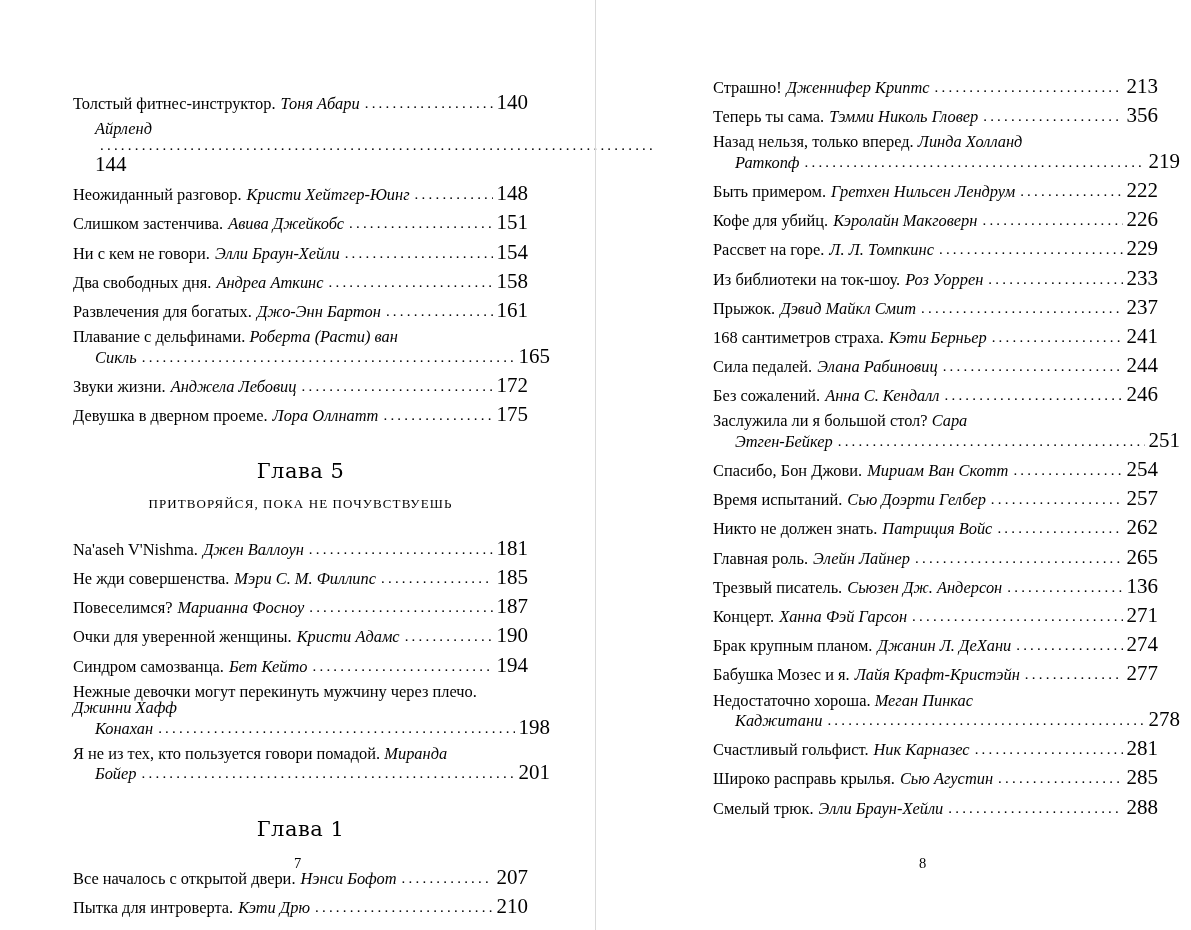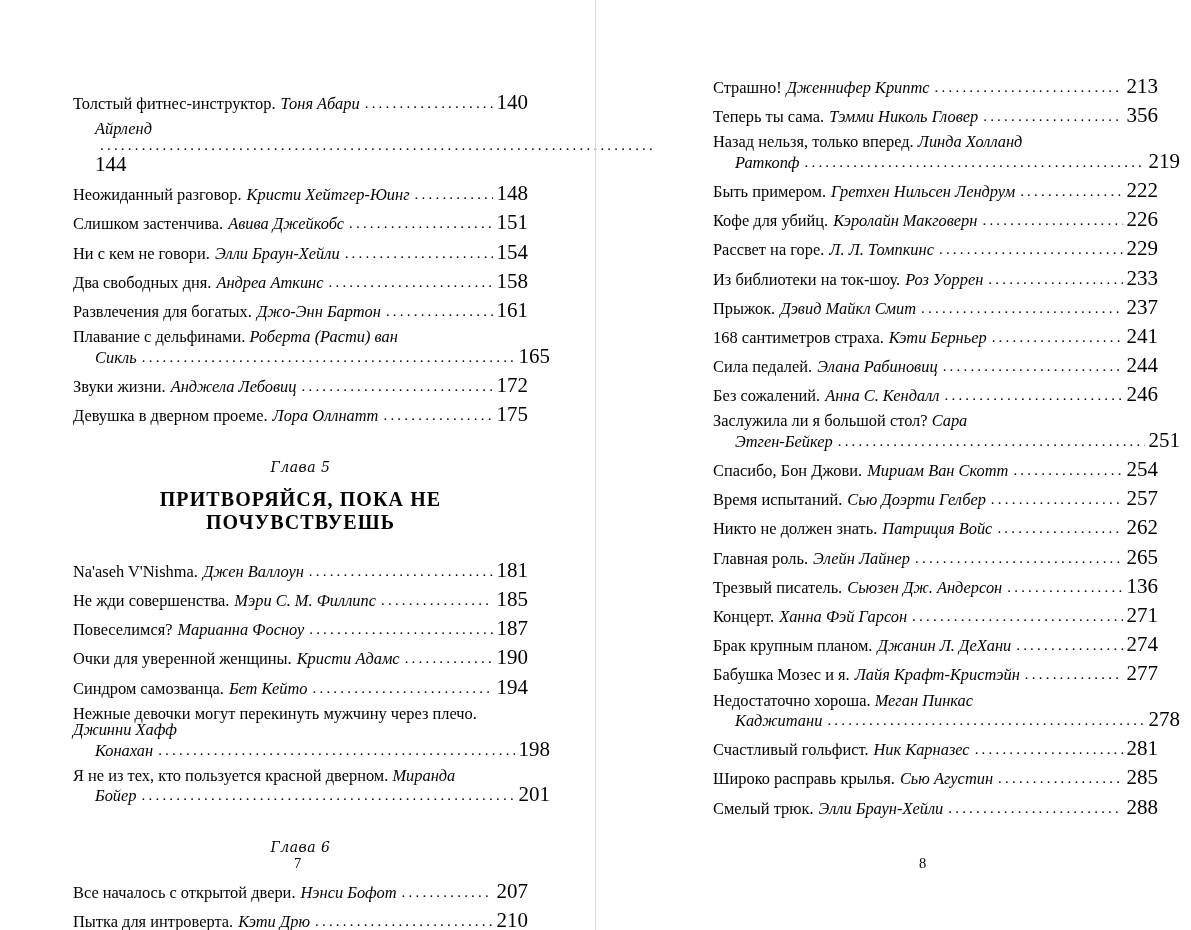--- a/index.html
+++ b/index.html
@@ -88,28 +88,27 @@
   .entry.two-line .line:first-child {
     display: block;
   }
   .chapter {
     text-align: center;
     margin-top: 34px;
     margin-bottom: 26px;
   }
   .chapter-num {
     font-family: "DejaVu Serif", serif;
-    font-size: 14px;
-    font-style: italic;
+    font-size: 21px;
     letter-spacing: 0.5px;
     margin-bottom: 13px;
   }
   .chapter-title {
-    font-size: 20px;
-    font-weight: bold;
+    font-size: 13px;
+    font-weight: normal;
     letter-spacing: 1.1px;
   }
   .folio {
     position: absolute;
     bottom: 58px;
     width: 100%;
     left: 0;
     text-align: center;
     font-size: 14.5px;
   }
@@ -261,29 +260,29 @@
         </div>
         <div class="entry two-line">
           <div class="line" style="display: block;"><span class="ttl">Нежные девочки могут перекинуть мужчину через плечо.</span> <span class="auth">Джинни Хафф</span></div>
           <div class="line indent">
             <span class="auth">Конахан</span>
             <span class="dots">................................................................................</span>
             <span class="pg">198</span>
           </div>
         </div>
         <div class="entry two-line">
-          <div class="line" style="display: block;"><span class="ttl">Я не из тех, кто пользуется красной дверном.</span> <span class="auth">Миранда</span></div>
+          <div class="line" style="display: block;"><span class="ttl">Я не из тех, кто пользуется говори помадой.</span> <span class="auth">Миранда</span></div>
           <div class="line indent">
             <span class="auth">Бойер</span>
             <span class="dots">................................................................................</span>
             <span class="pg">201</span>
           </div>
         </div>
         <div class="chapter">
-          <div class="chapter-num">Глава 6</div>
+          <div class="chapter-num">Глава 1</div>
         </div>
         <div class="entry">
           <div class="line">
             <span class="ttl">Все началось с открытой двери.</span>
             <span class="gap"></span>
             <span class="auth">Нэнси Бофот</span>
             <span class="dots">................................................................................</span>
             <span class="pg">207</span>
           </div>
         </div>

